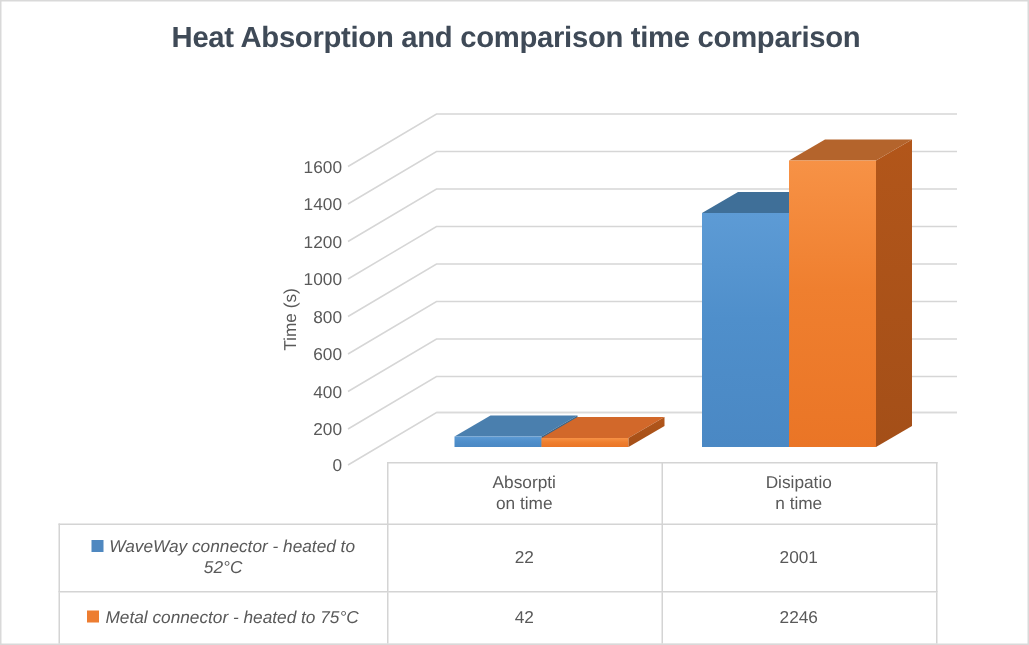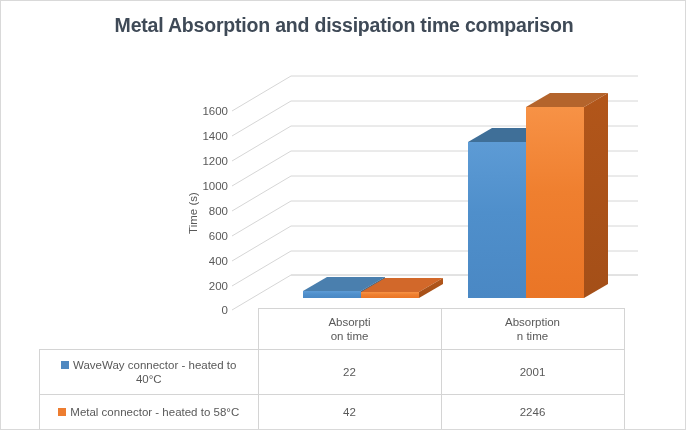--- a/index.html
+++ b/index.html
@@ -59,20 +59,21 @@
   #data-table td {
     border: 1px solid #d4d4d4;
     text-align: center;
     vertical-align: middle;
     padding: 2px 4px;
     line-height: 1.25;
   }
   .legend-cell {
     width: 210px;
     text-align: center;
+    font-style: italic;
   }
   .col-cat {
     width: 174px;
     margin-top: 31px;
   }
   .hdr-row td {
     height: 36px;
   }
   .data-row td {
     height: 30px;
@@ -96,21 +97,21 @@
   .swatch-orange { background: #ed7d31; }
   .legend-text {
     display: inline;
   }
 </style>
 </head>
 <body>
 
 <div id="chart-frame">
 
-  <div id="chart-title">Metal Absorption and dissipation time comparison</div>
+  <div id="chart-title">Heat Absorption and comparison time comparison</div>
 
   <svg id="plot-svg" width="686" height="430">
     <defs>
       <linearGradient id="blueFront" x1="0" y1="0" x2="0" y2="1">
         <stop offset="0%" stop-color="#5d9bd5"></stop>
         <stop offset="45%" stop-color="#4f8fcb"></stop>
         <stop offset="100%" stop-color="#4a88c4"></stop>
       </linearGradient>
       <linearGradient id="orangeFront" x1="0" y1="0" x2="0" y2="1">
         <stop offset="0%" stop-color="#f79246"></stop>
@@ -193,37 +194,37 @@
 
   <table id="data-table">
     <tbody>
       <tr class="hdr-row">
         <td class="legend-cell blank-corner"></td>
         <td class="col-cat">
           <div>Absorpti</div>
           <div>on time</div>
         </td>
         <td class="col-cat">
-          <div>Absorption</div>
+          <div>Disipatio</div>
           <div>n time</div>
         </td>
       </tr>
 
       <tr class="data-row row-tall">
         <td class="legend-cell">
           <span class="swatch swatch-blue"></span><span class="legend-text">WaveWay connector - heated to</span>
-          <div>40°C</div>
+          <div>52°C</div>
         </td>
         <td>22</td>
         <td>2001</td>
       </tr>
 
       <tr class="data-row">
         <td class="legend-cell">
-          <span class="swatch swatch-orange"></span><span class="legend-text">Metal connector - heated to 58°C</span>
+          <span class="swatch swatch-orange"></span><span class="legend-text">Metal connector - heated to 75°C</span>
         </td>
         <td>42</td>
         <td>2246</td>
       </tr>
     </tbody>
   </table>
 
 </div>
 
 </body></html>

